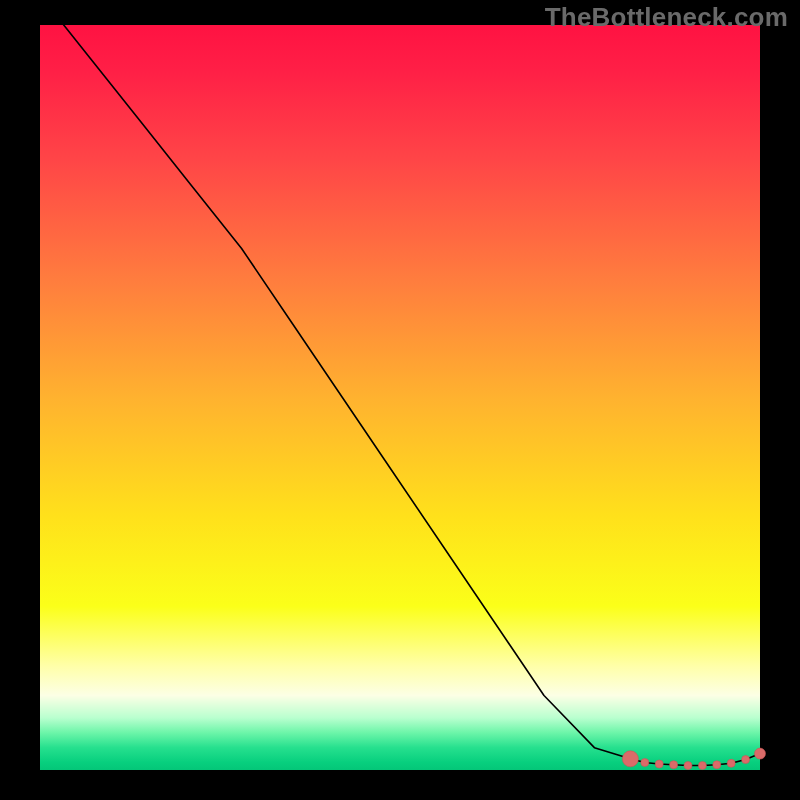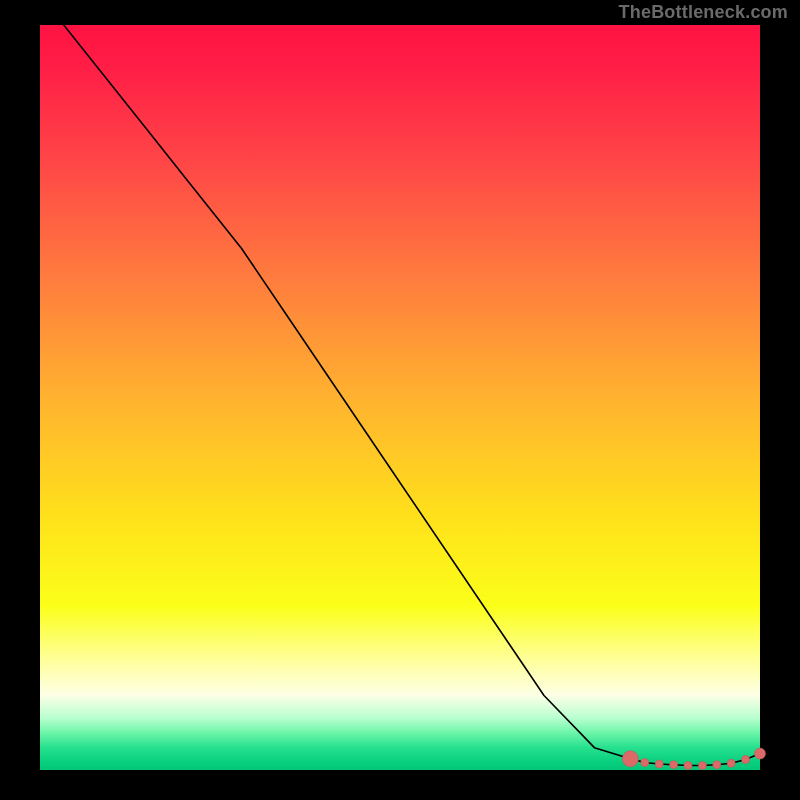--- a/index.html
+++ b/index.html
@@ -15,21 +15,21 @@
     position: relative;
     width: 800px;
     height: 800px;
     background: #000;
   }
   .watermark {
     position: absolute;
     top: 2px;
     right: 12px;
     color: #6a6a6a;
-    font-size: 18px;
+    font-size: 26px;
     font-weight: 600;
     letter-spacing: 0.2px;
     z-index: 3;
     user-select: none;
   }
   .plot {
     position: absolute;
     left: 40px;
     top: 25px;
     width: 720px;

